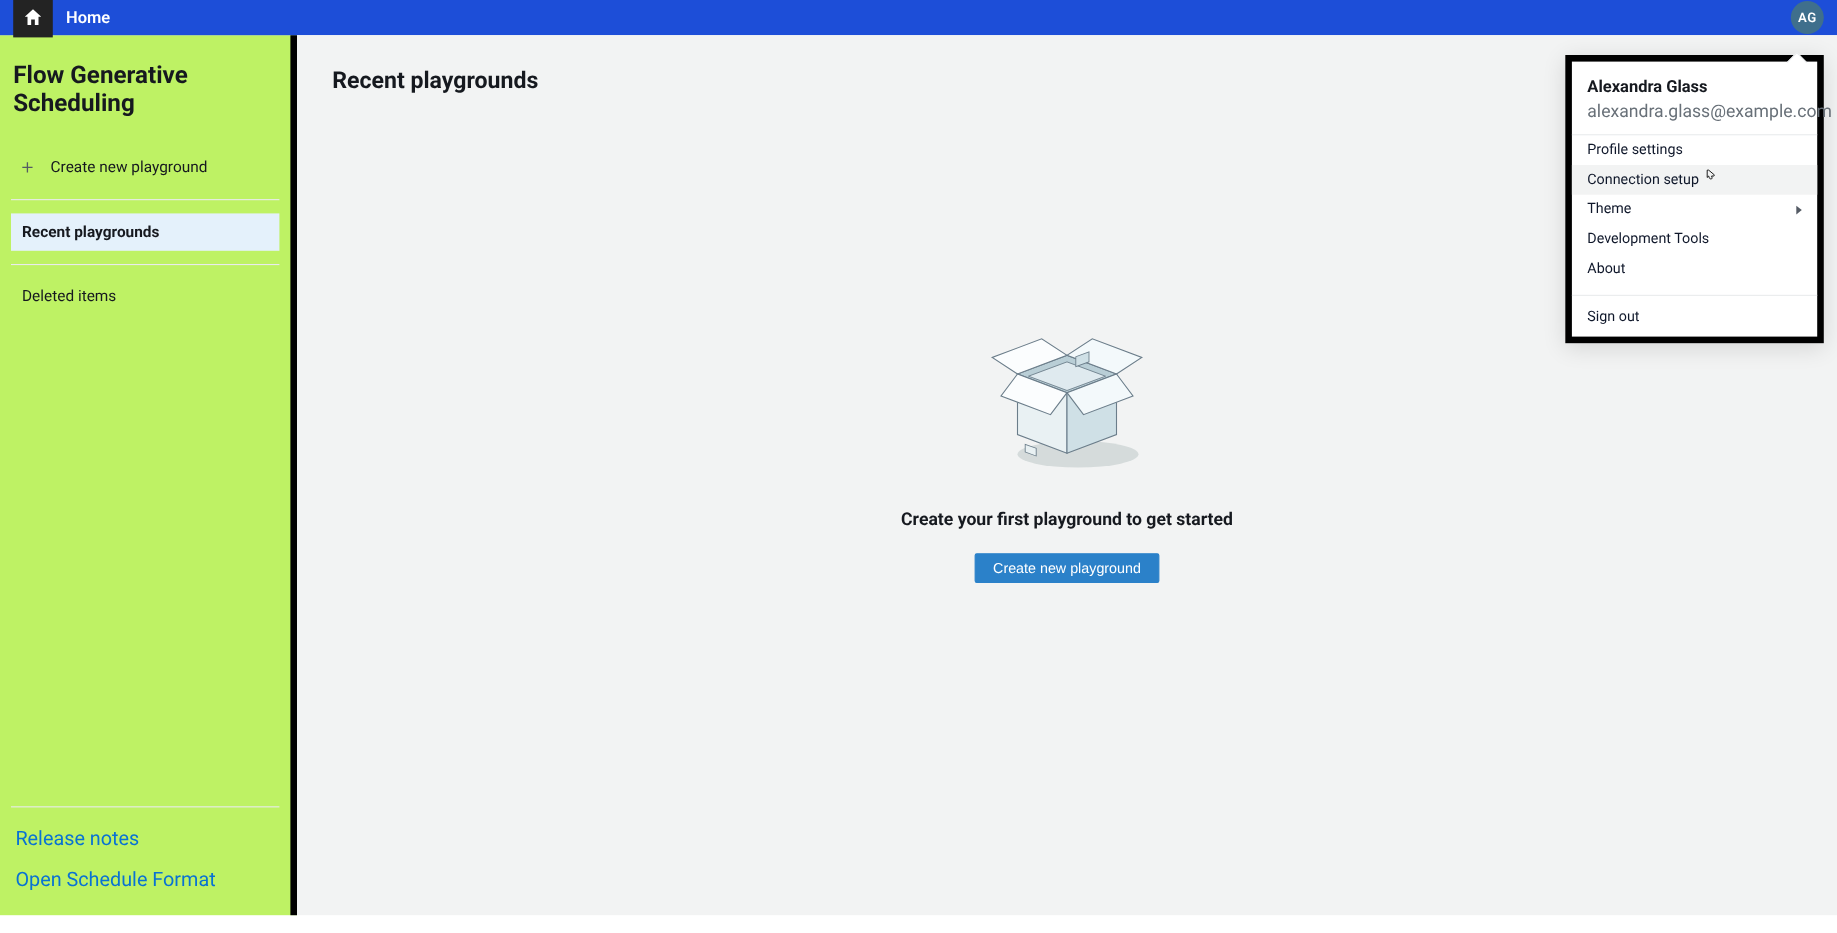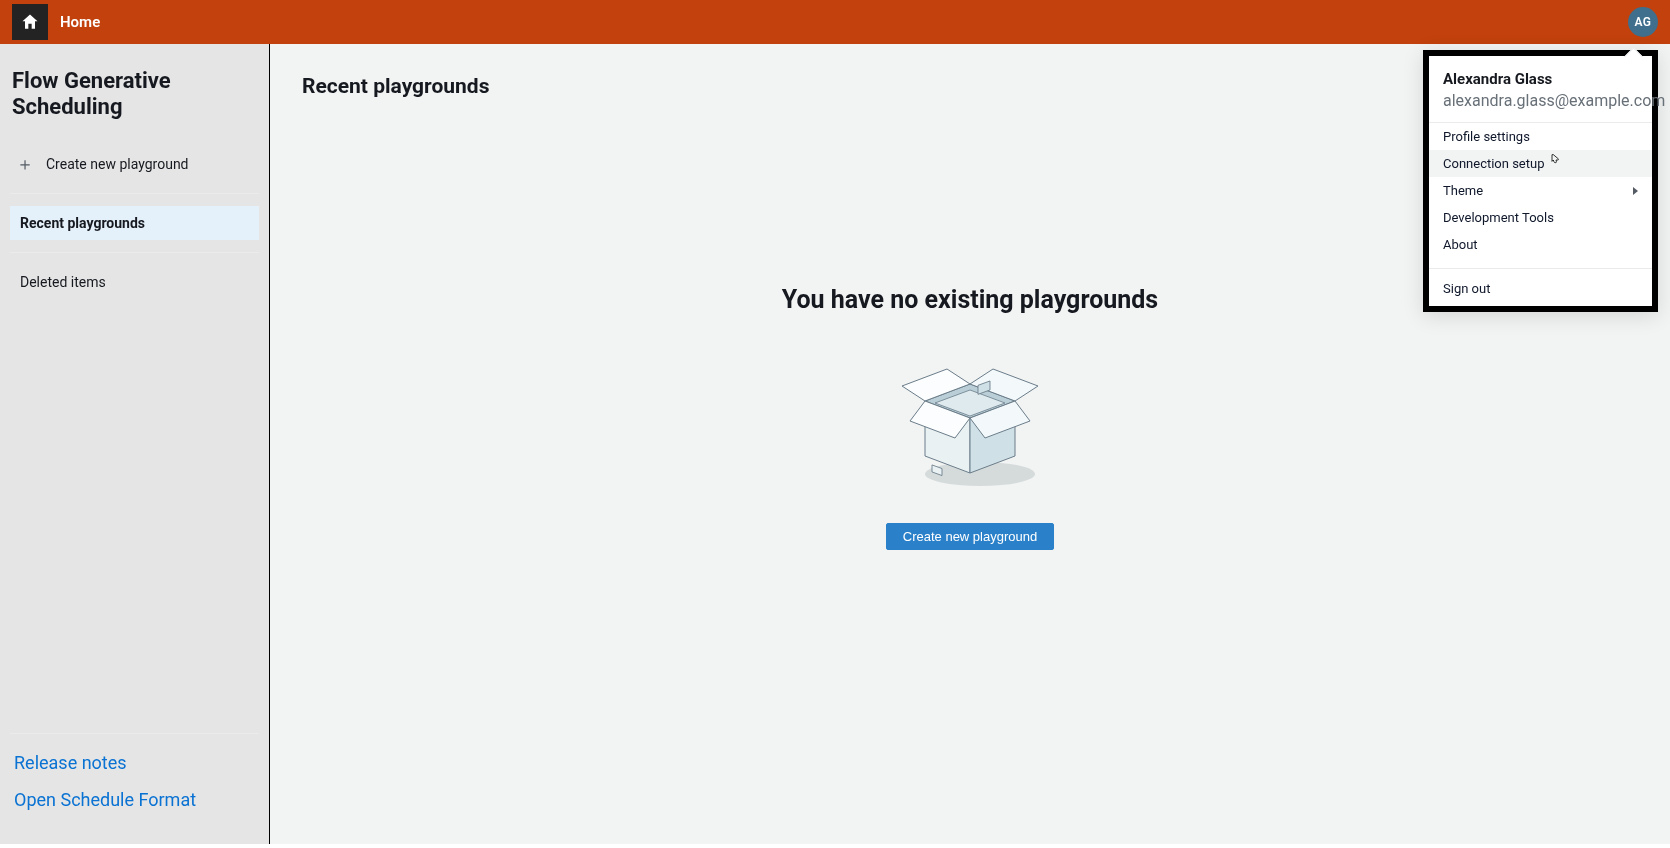--- a/index.html
+++ b/index.html
@@ -7,22 +7,22 @@
     width: 1670px;
     height: 848px;
     font-family: -apple-system, BlinkMacSystemFont, "Segoe UI", Roboto, Helvetica, Arial, sans-serif;
     background: #fff;
     color: #16191f;
     overflow: hidden;
   }
 
   
   .topbar {
-    height: 44px;
-    background: #c2410c;
+    height: 32px;
+    background: #1d4ed8;
     display: flex;
     align-items: center;
     padding: 0 12px;
     position: relative;
   }
   .home-btn {
     width: 36px;
     height: 36px;
     background: #232323;
     display: flex;
@@ -52,25 +52,25 @@
     cursor: pointer;
   }
 
   
   .layout {
     display: flex;
     height: calc(848px - 48px);
   }
   .sidebar {
     width: 270px;
-    background: #e5e5e5;
-    border-right: 1px solid #000000;
+    background: #bef264;
+    border-right: 6px solid #000000;
     display: flex;
     flex-direction: column;
-    padding: 24px 10px 28px 10px;
+    padding: 24px 10px 16px 10px;
   }
   .main {
     flex: 1;
     background: #f2f3f3;
     padding: 28px 30px;
     position: relative;
   }
 
   
   .app-title {
@@ -272,21 +272,20 @@
     <hr class="side-divider">
 
     <div class="side-link">Release notes</div>
     <div class="side-link">Open Schedule Format</div>
   </aside>
 
   <main class="main">
     <h2 class="main-heading">Recent playgrounds</h2>
 
     <div class="empty-state">
-      <div class="empty-title">You have no existing playgrounds</div>
 
       
       <svg class="empty-illus" width="180" height="145" viewBox="0 0 180 145">
 
         <ellipse cx="100" cy="128" rx="55" ry="12" fill="#d5dbdb"></ellipse>
 
         <polygon points="45,55 90,72 90,127 45,110" fill="#e9f1f3" stroke="#6b7d8a" stroke-width="1"></polygon>
         <polygon points="90,72 135,55 135,110 90,127" fill="#cfe0e6" stroke="#6b7d8a" stroke-width="1"></polygon>
 
         <polygon points="45,55 90,38 135,55 90,72" fill="#b9ced6" stroke="#6b7d8a" stroke-width="1"></polygon>
@@ -294,20 +293,21 @@
 
         <polygon points="45,55 22,40 67,23 90,38" fill="#fbfdfe" stroke="#6b7d8a" stroke-width="1"></polygon>
         <polygon points="135,55 158,40 113,23 90,38" fill="#f3f9fb" stroke="#6b7d8a" stroke-width="1"></polygon>
         <polygon points="45,55 30,75 75,92 90,72" fill="#fbfdfe" stroke="#6b7d8a" stroke-width="1"></polygon>
         <polygon points="135,55 150,75 105,92 90,72" fill="#f3f9fb" stroke="#6b7d8a" stroke-width="1"></polygon>
 
         <rect x="52" y="100" width="10" height="7" fill="#e9f1f3" stroke="#6b7d8a" stroke-width="0.8" transform="skewY(20)"></rect>
         <rect x="98" y="75" width="12" height="9" fill="#cfe0e6" stroke="#6b7d8a" stroke-width="0.8" transform="skewY(-20)"></rect>
       </svg>
 
+      <div class="empty-sub">Create your first playground to get started</div>
       <button class="primary-btn">Create new playground</button>
     </div>
   </main>
 </div>
 
 <div class="dropdown">
   <div class="dd-header">
     <div class="dd-name">Alexandra Glass</div>
     <div class="dd-email">alexandra.glass@example.com</div>
   </div>

